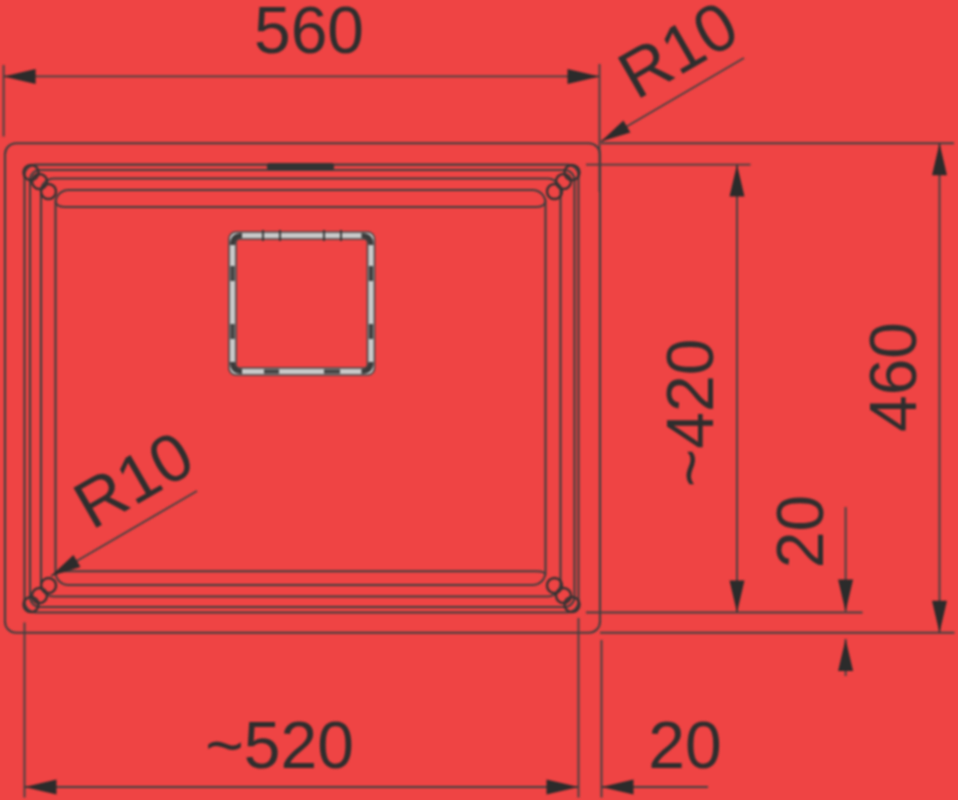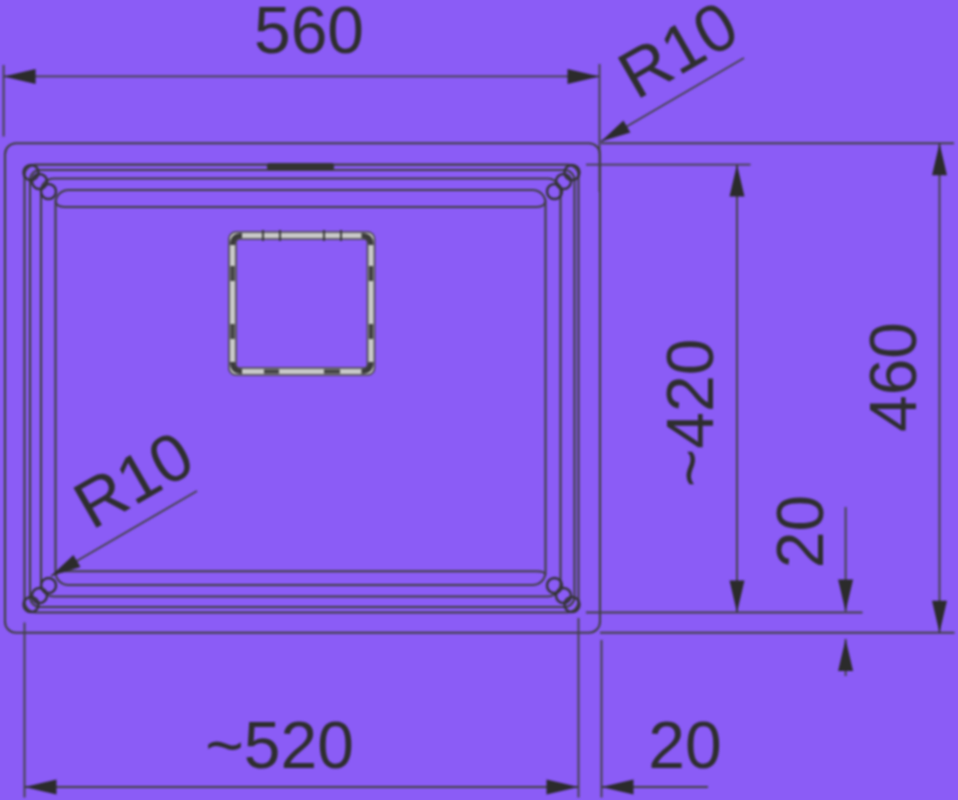--- a/index.html
+++ b/index.html
@@ -1,16 +1,16 @@
 <!DOCTYPE html>
 <html><head>
 <meta charset="utf-8">
 <style>
   html,body{margin:0;padding:0;background:#ffffff;}
-  #wrap{width:958px;height:800px;overflow:hidden;background:#8b5cf6;}
+  #wrap{width:958px;height:800px;overflow:hidden;background:#ef4444;}
   svg{display:block;}
   text{font-family:"Liberation Sans", sans-serif; fill:#2e2e2e;}
 </style>
 </head>
 <body>
 <div id="wrap">
 <svg width="958" height="800" viewBox="0 0 958 800">
 <g style="filter:blur(0.8px)">
 
   <g fill="none" stroke="#3f3f3f" stroke-width="2.1">

